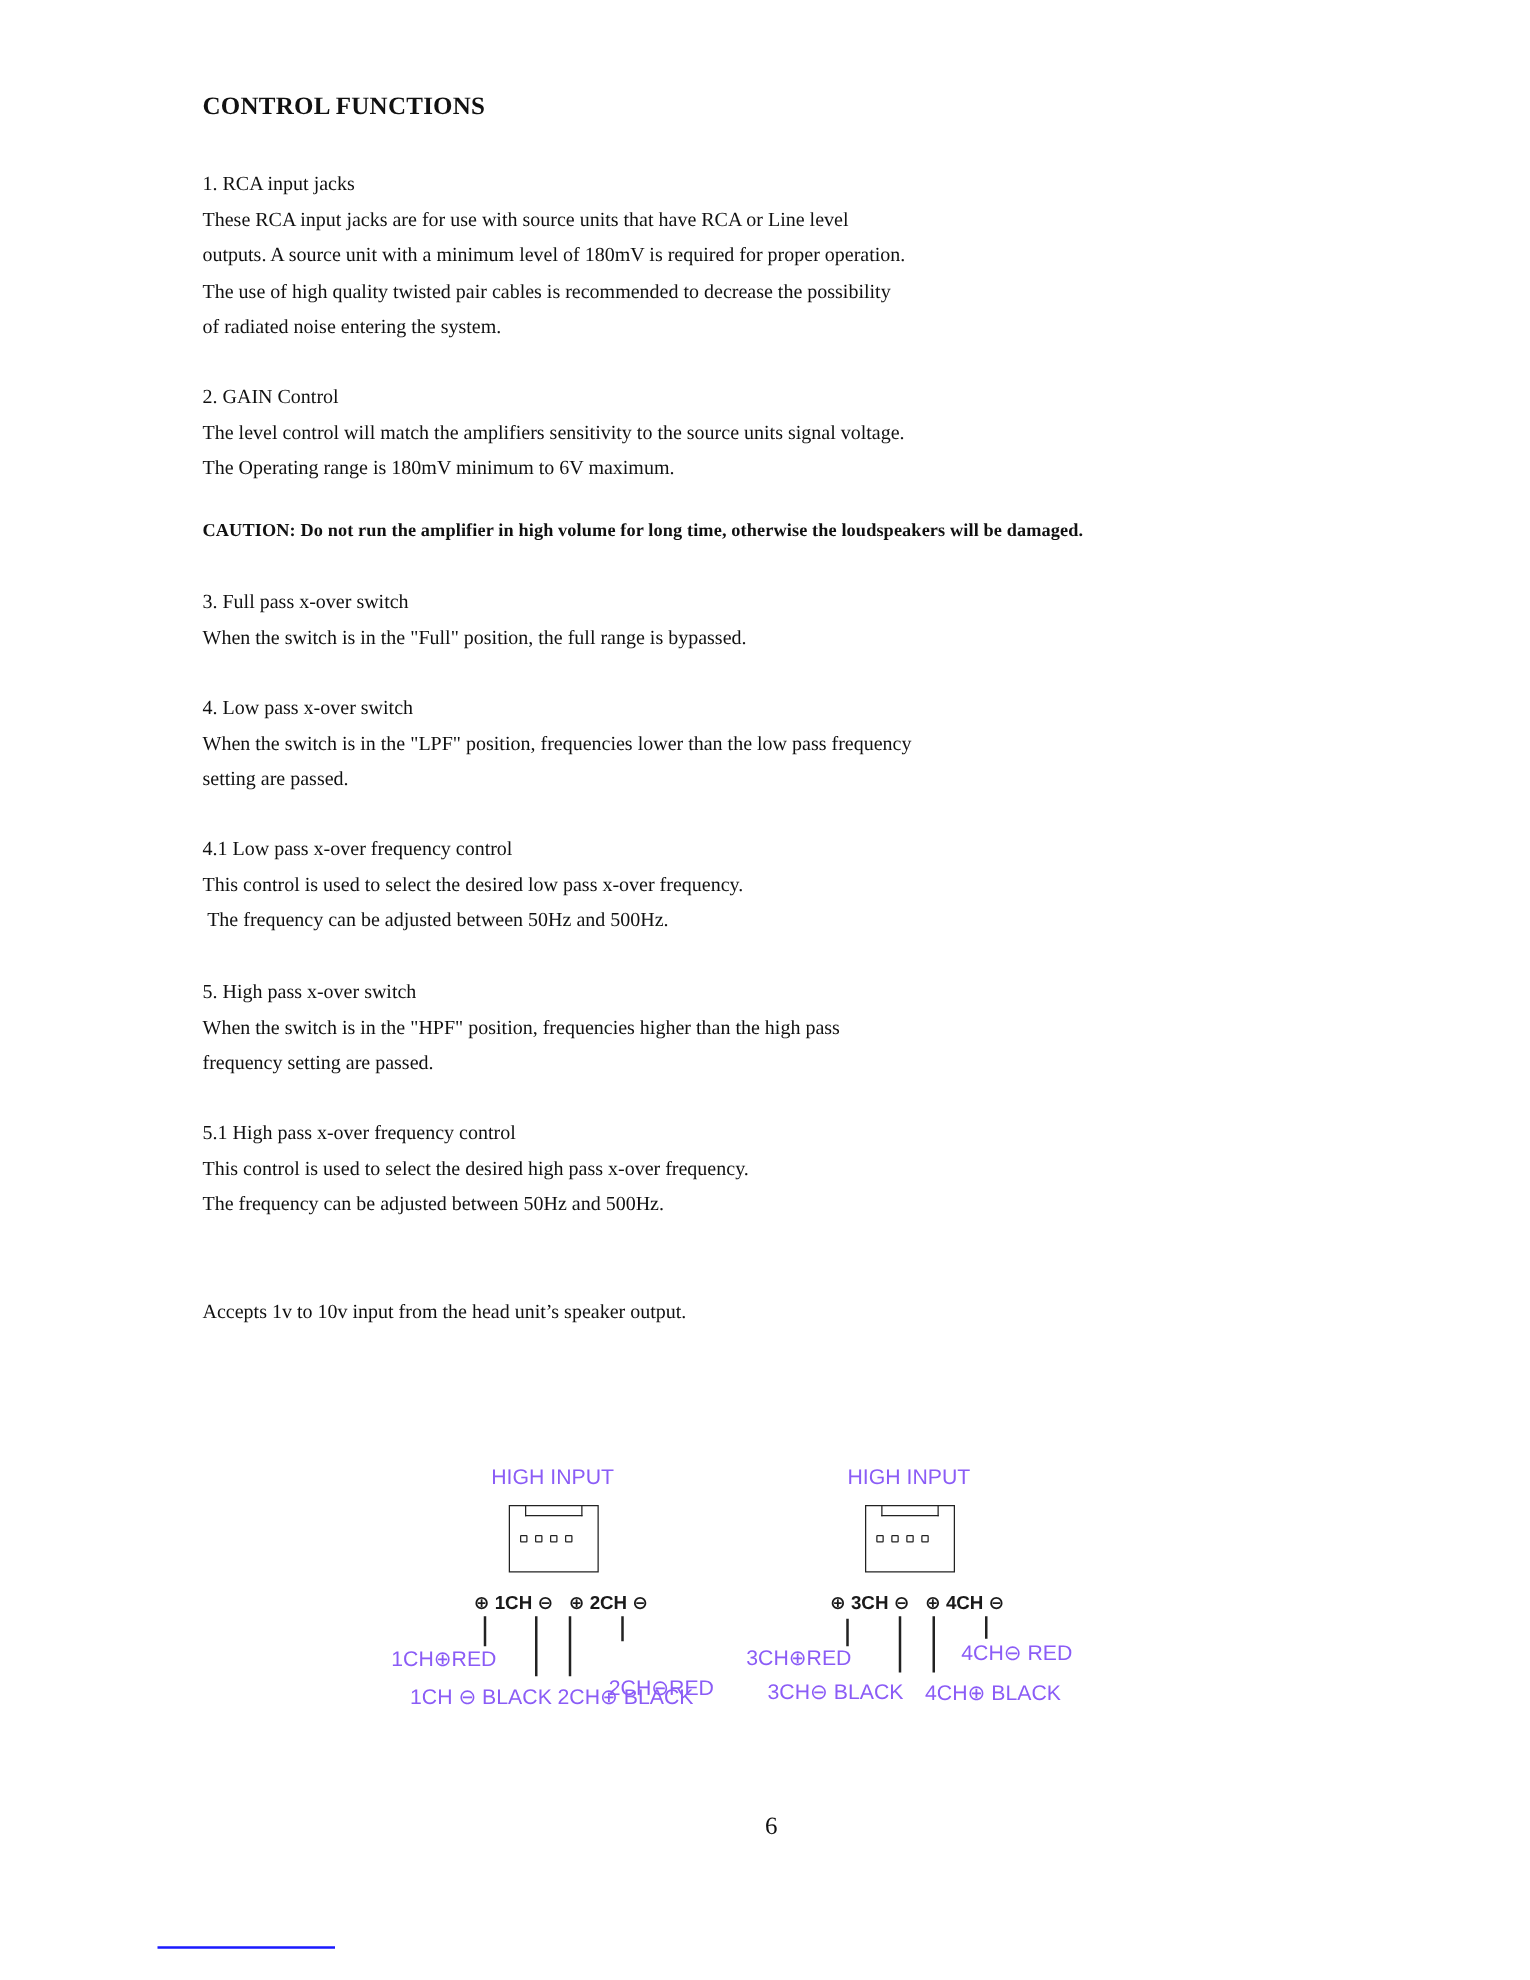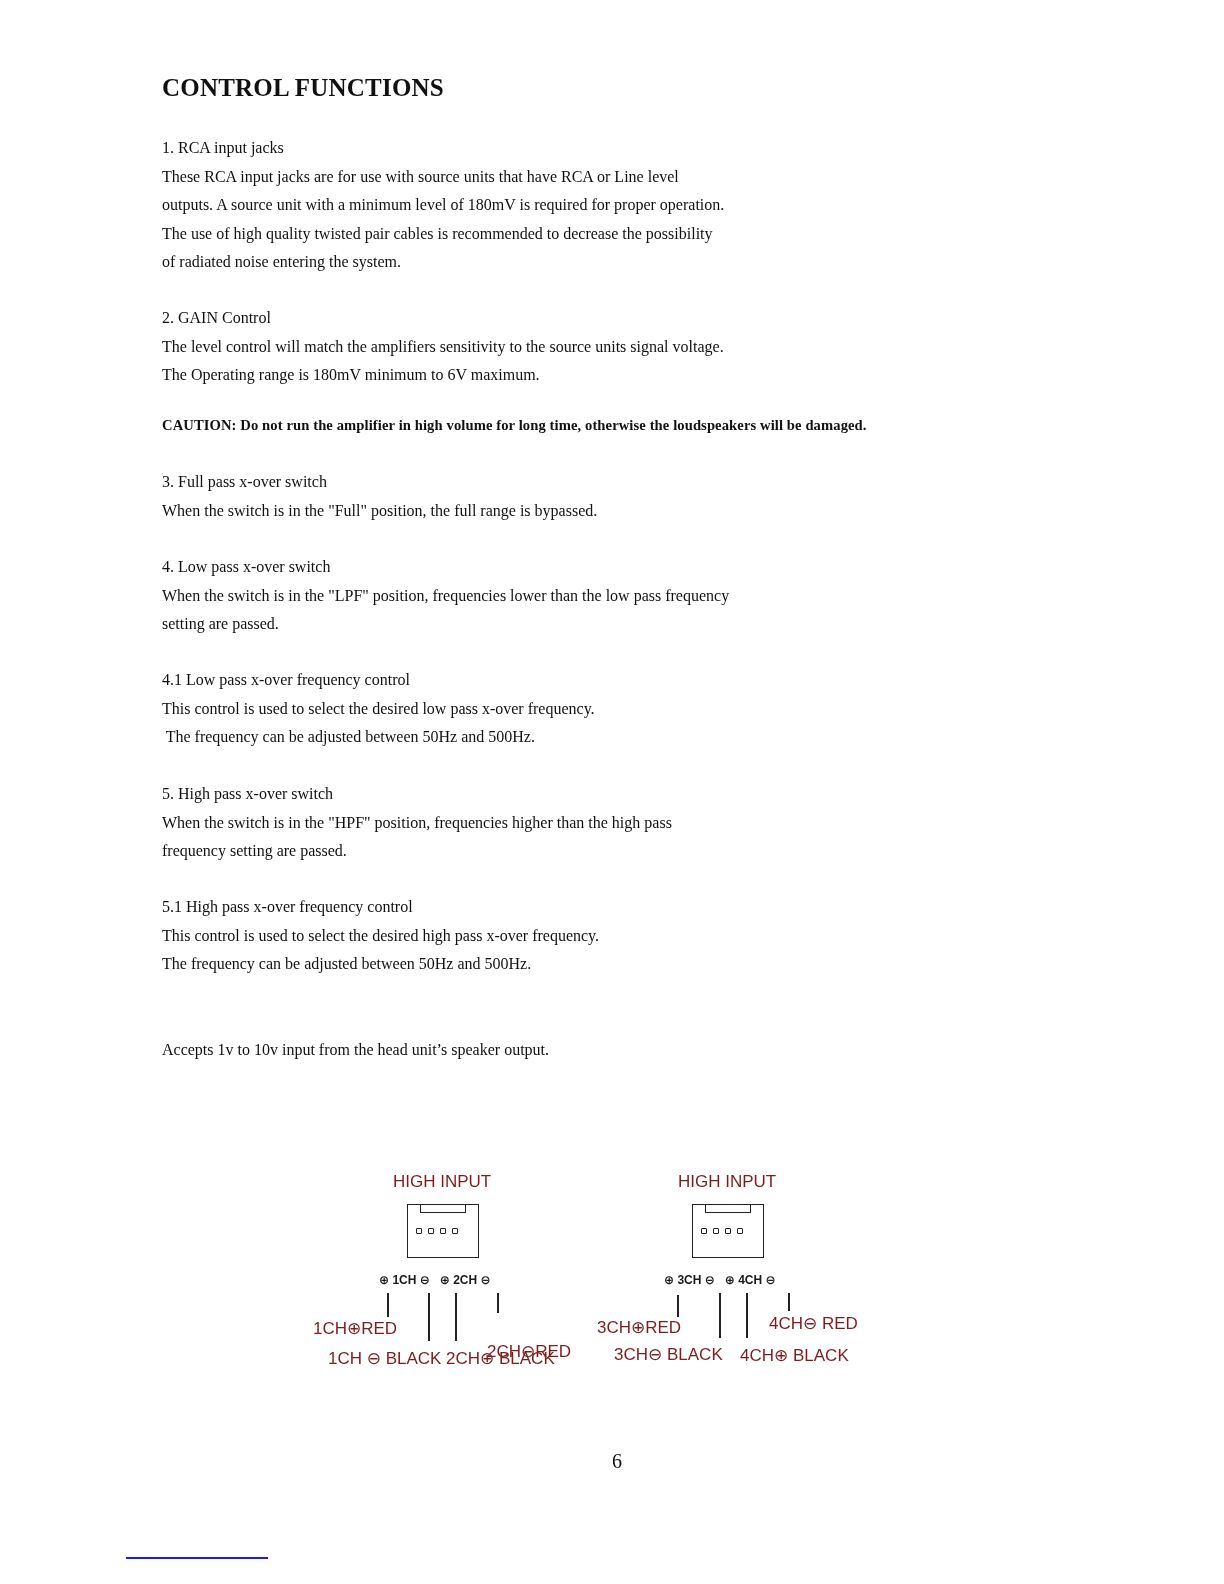--- a/index.html
+++ b/index.html
@@ -1,28 +1,28 @@
 <!DOCTYPE html>
 <html><head>
 <meta charset="utf-8">
 <style>
   html, body { margin: 0; padding: 0; background: #ffffff; }
   body { width: 1224px; height: 1584px; position: relative; overflow: hidden; color: #111; }
   .serif { font-family: "Liberation Serif", "DejaVu Serif", serif; }
   .sans { font-family: "Liberation Sans", "DejaVu Sans", sans-serif; }
-  .title { position: absolute; left: 162px; top: 74px; font-size: 25px; font-weight: bold; letter-spacing: 0.2px; }
+  .title { position: absolute; left: 162px; top: 74px; font-size: 20px; font-weight: bold; letter-spacing: 0.2px; }
   .para { position: absolute; left: 162px; font-size: 16px; line-height: 28.6px; }
   .para .line { display: block; white-space: pre; }
   .caution { position: absolute; left: 162px; top: 417px; font-size: 14.6px; font-weight: bold; white-space: pre; letter-spacing: 0.1px; }
   .page-number { position: absolute; left: 612px; top: 1450px; font-size: 20px; }
   .footer-rule { position: absolute; left: 126px; top: 1557px; width: 142px; height: 2px; background: #1a1aff; }
 
   .diagram { position: absolute; }
-  .d-label { position: absolute; font-size: 17px; white-space: pre; color: #7f1d1d; }
-  .d-small { position: absolute; font-size: 12px; font-weight: bold; white-space: pre; color: #1a1a1a; }
+  .d-label { position: absolute; font-size: 17px; white-space: pre; color: #8b5cf6; }
+  .d-small { position: absolute; font-size: 15px; font-weight: bold; white-space: pre; color: #1a1a1a; }
   .connector { position: absolute; width: 72px; height: 54px; border: 1.6px solid #222; box-sizing: border-box; }
   .connector .tab { position: absolute; left: 12px; top: -1px; width: 46px; height: 9px; border: 1.6px solid #222; border-top: none; box-sizing: border-box; }
   .connector .pins { position: absolute; left: 8px; top: 23px; display: flex; gap: 6px; }
   .connector .pin { width: 6px; height: 6px; border: 1.5px solid #222; border-radius: 1px; box-sizing: border-box; }
   .wire { position: absolute; width: 2.2px; background: #222; }
 </style>
 </head>
 <body>
 
 <h1 class="title serif" style="margin:0;">CONTROL FUNCTIONS</h1>

